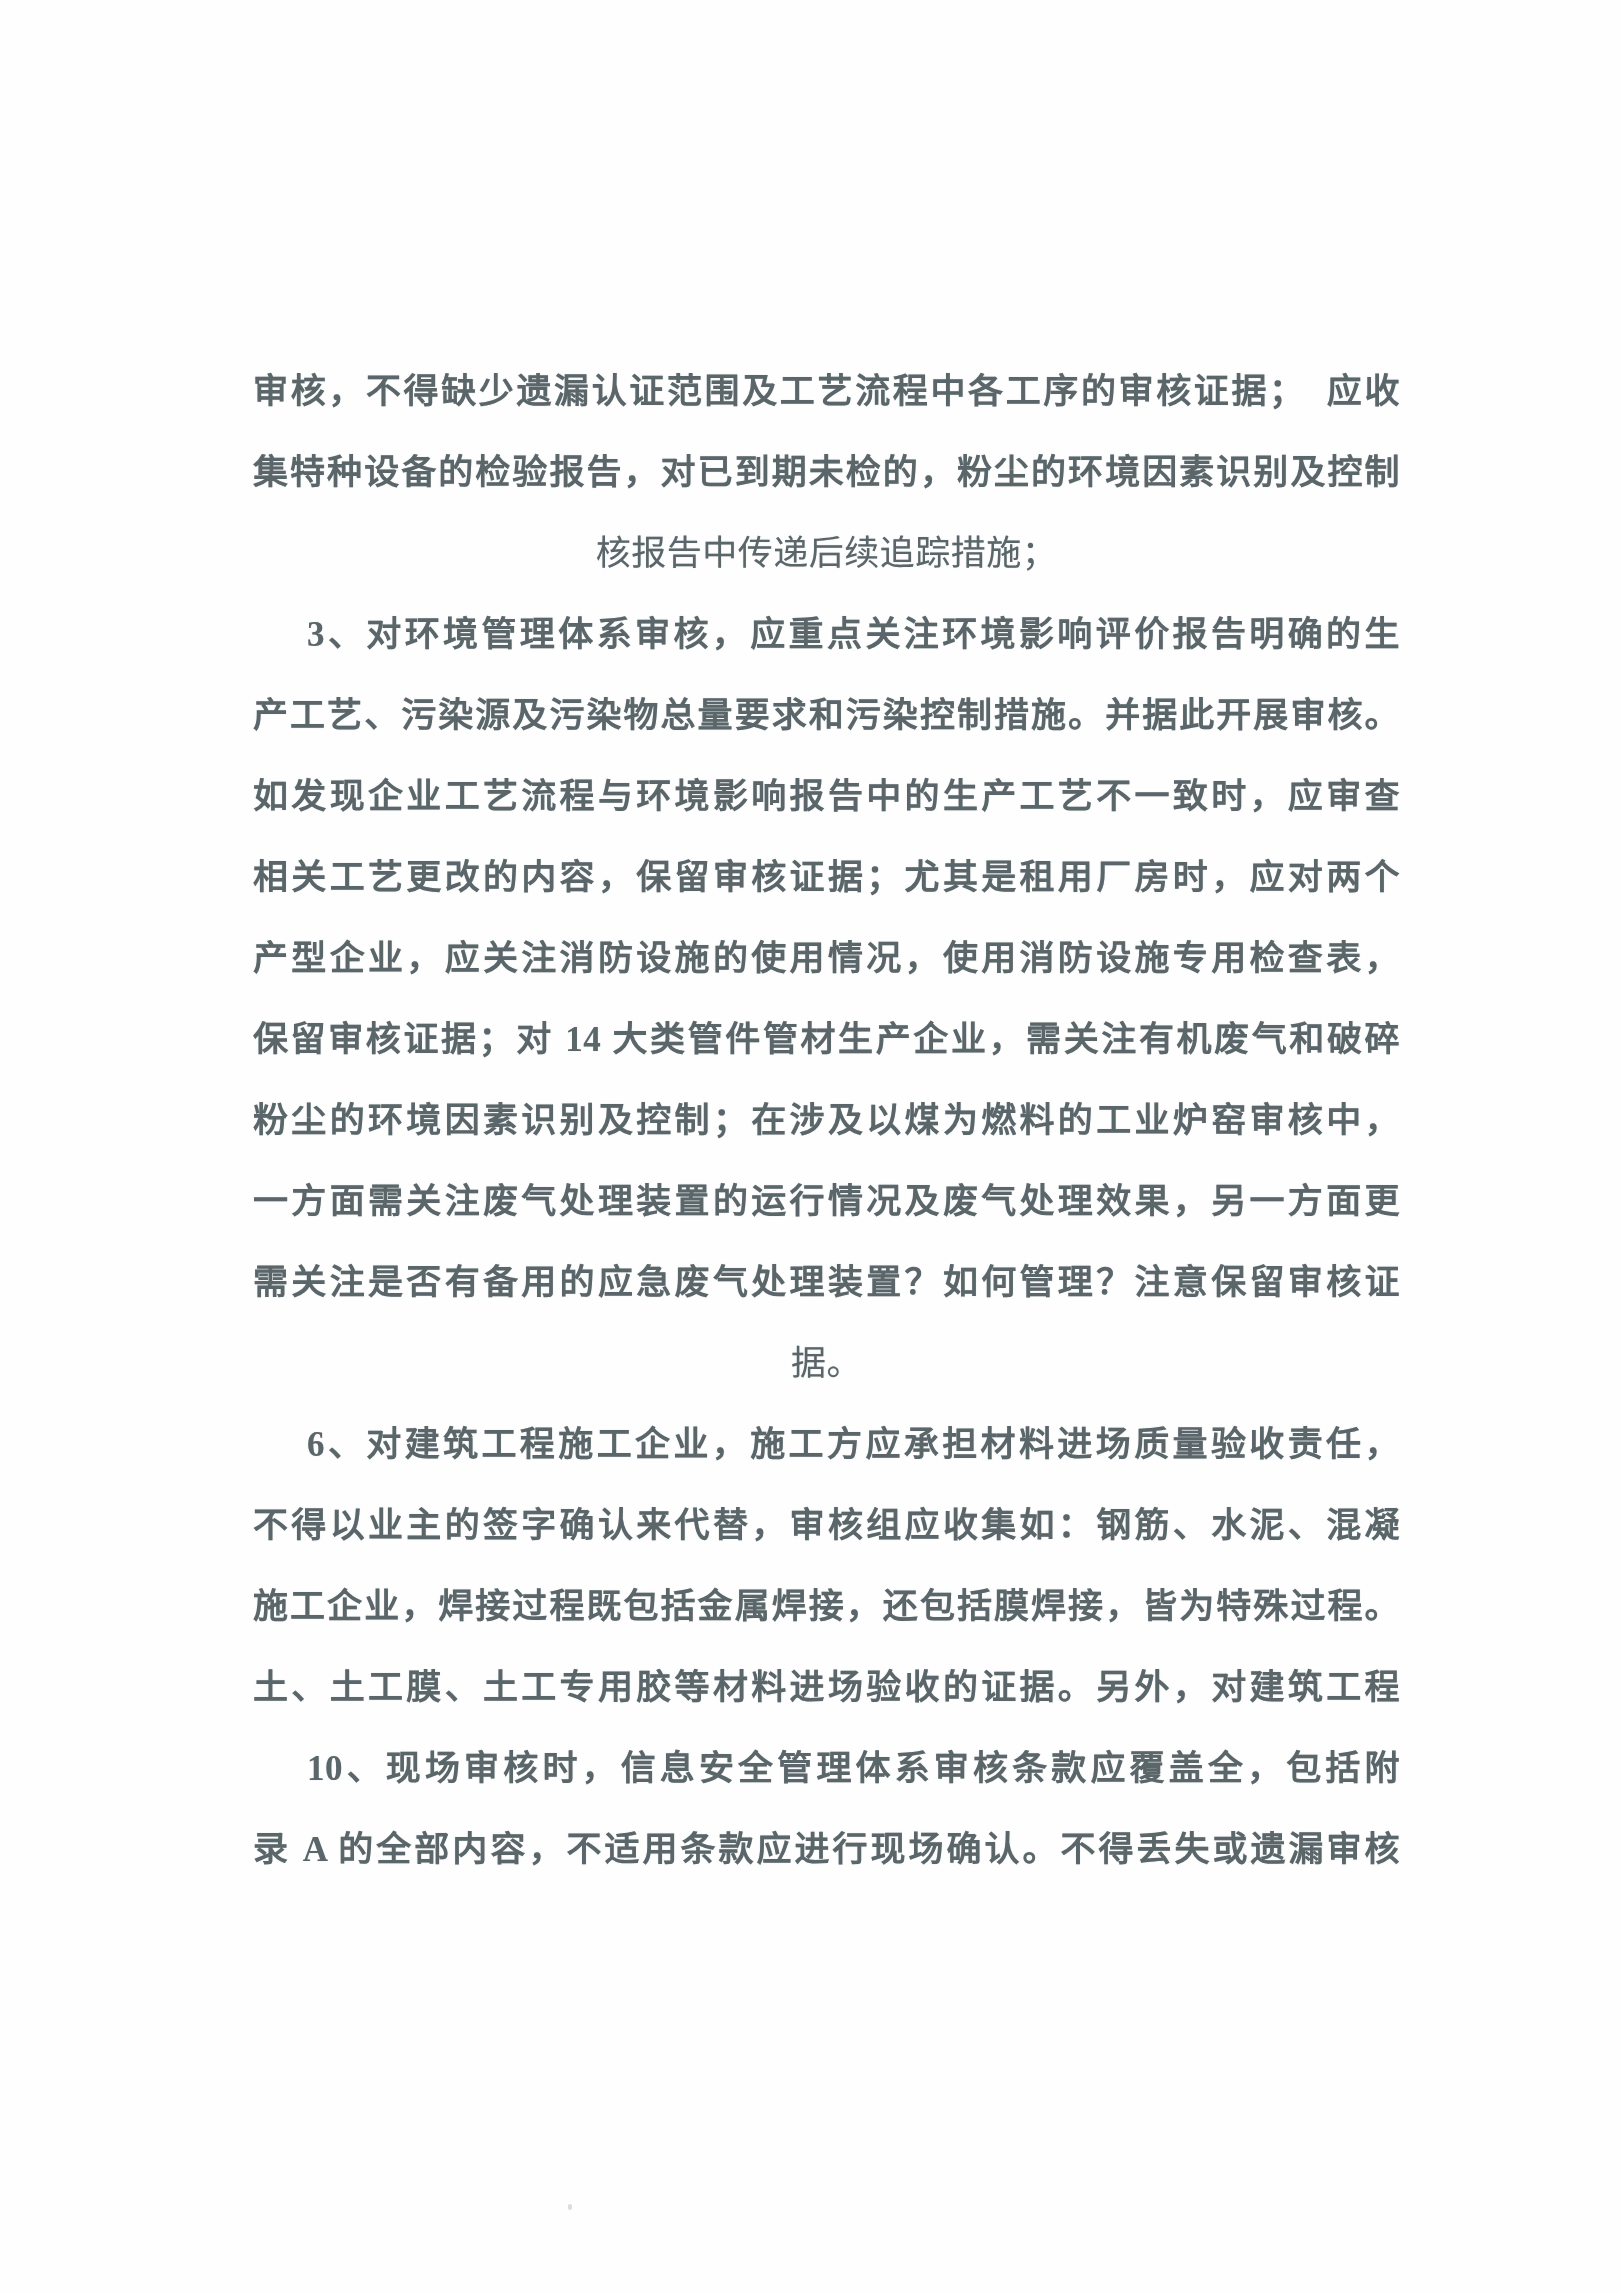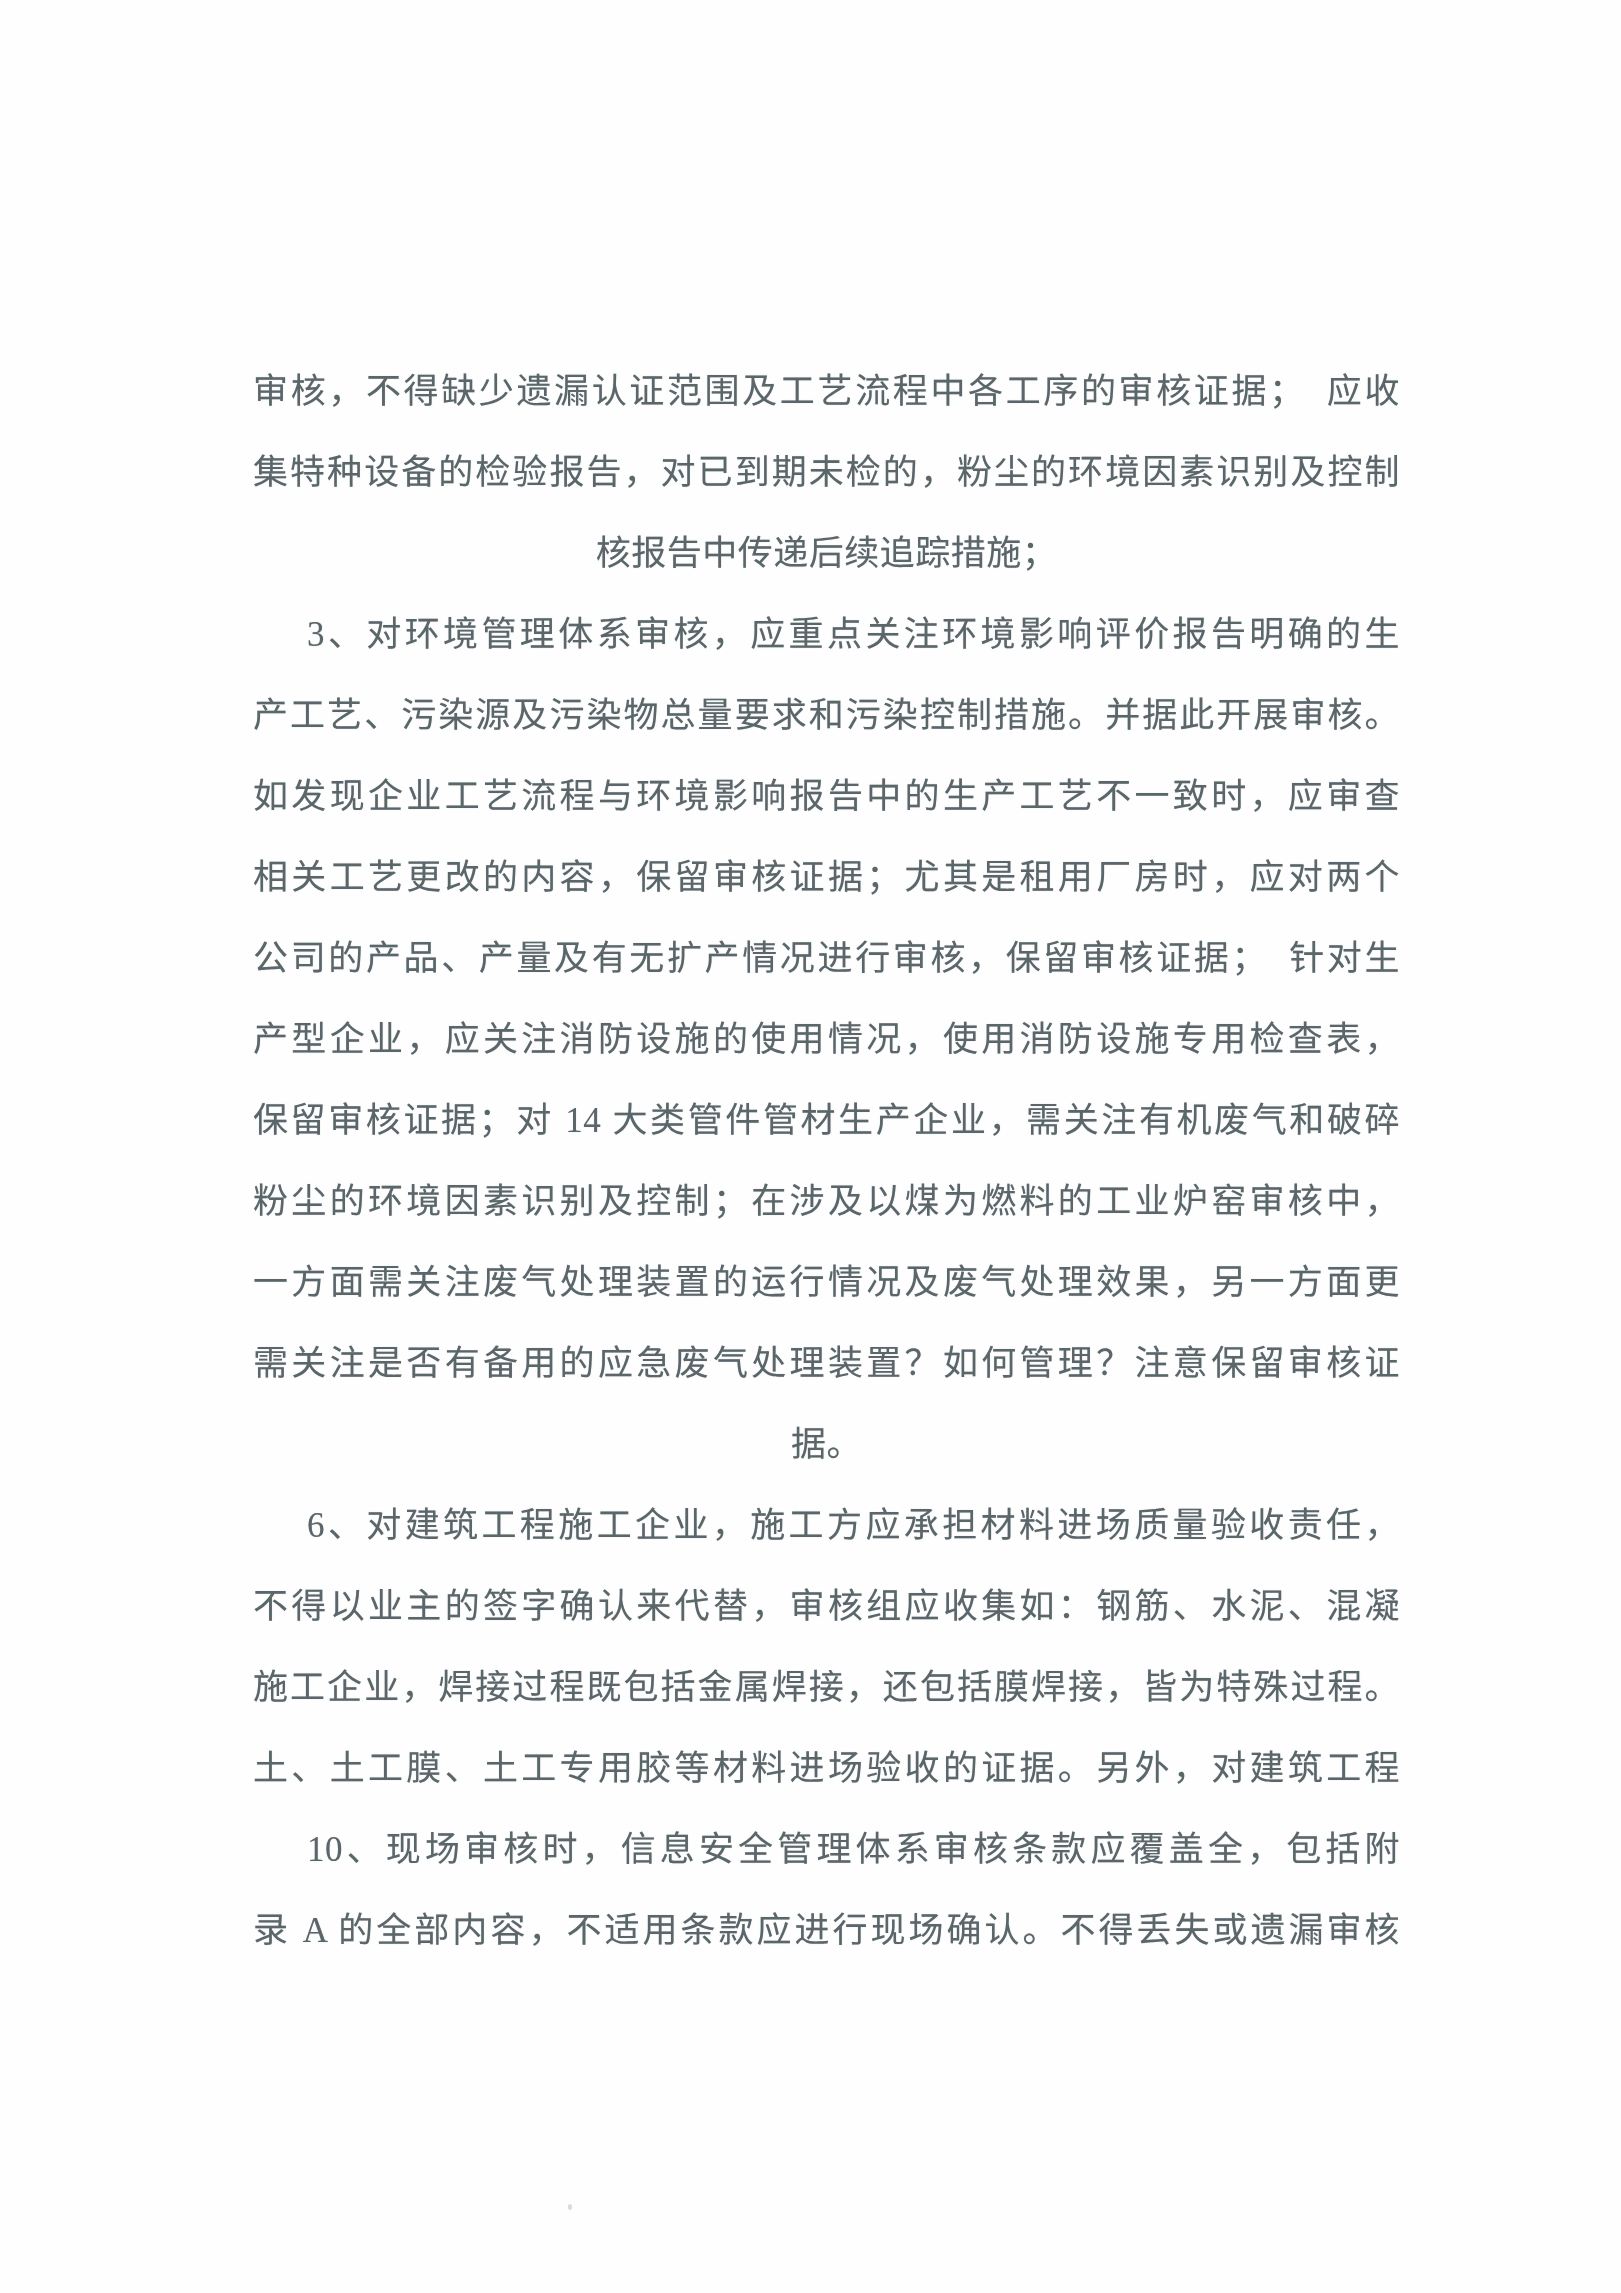--- a/index.html
+++ b/index.html
@@ -28,20 +28,21 @@
     font-size: 35px;
     color: #5a666a;
     letter-spacing: 0.5px;
     text-shadow: 0 0 1px rgba(90, 102, 106, 0.35);
     white-space: pre-wrap;
   }
   .line.justify {
     text-align: justify;
     text-align-last: justify;
     text-justify: inter-character;
+    font-weight: bold;
   }
   .line.left {
     text-align: center;
   }
   .line.indent {
     padding-left: 54px;
   }
   .speck {
     position: absolute;
     left: 568px;
@@ -57,21 +58,20 @@
 
 <div class="page">
   <div class="text-block">
     <div class="line justify">审核，不得缺少遗漏认证范围及工艺流程中各工序的审核证据；　应收</div>
     <div class="line justify">集特种设备的检验报告，对已到期未检的，粉尘的环境因素识别及控制</div>
     <div class="line left">核报告中传递后续追踪措施；</div>
     <div class="line justify indent">3、对环境管理体系审核，应重点关注环境影响评价报告明确的生</div>
     <div class="line justify">产工艺、污染源及污染物总量要求和污染控制措施。并据此开展审核。</div>
     <div class="line justify">如发现企业工艺流程与环境影响报告中的生产工艺不一致时，应审查</div>
     <div class="line justify">相关工艺更改的内容，保留审核证据；尤其是租用厂房时，应对两个</div>
-    <div class="line justify">公司的产品、产量及有无扩产情况进行审核，保留审核证据；　针对生</div>
     <div class="line justify">产型企业，应关注消防设施的使用情况，使用消防设施专用检查表，</div>
     <div class="line justify">保留审核证据；对 14 大类管件管材生产企业，需关注有机废气和破碎</div>
     <div class="line justify">粉尘的环境因素识别及控制；在涉及以煤为燃料的工业炉窑审核中，</div>
     <div class="line justify">一方面需关注废气处理装置的运行情况及废气处理效果，另一方面更</div>
     <div class="line justify">需关注是否有备用的应急废气处理装置？如何管理？注意保留审核证</div>
     <div class="line left">据。</div>
     <div class="line justify indent">6、对建筑工程施工企业，施工方应承担材料进场质量验收责任，</div>
     <div class="line justify">不得以业主的签字确认来代替，审核组应收集如：钢筋、水泥、混凝</div>
     <div class="line justify">施工企业，焊接过程既包括金属焊接，还包括膜焊接，皆为特殊过程。</div>
     <div class="line justify">土、土工膜、土工专用胶等材料进场验收的证据。另外，对建筑工程</div>

